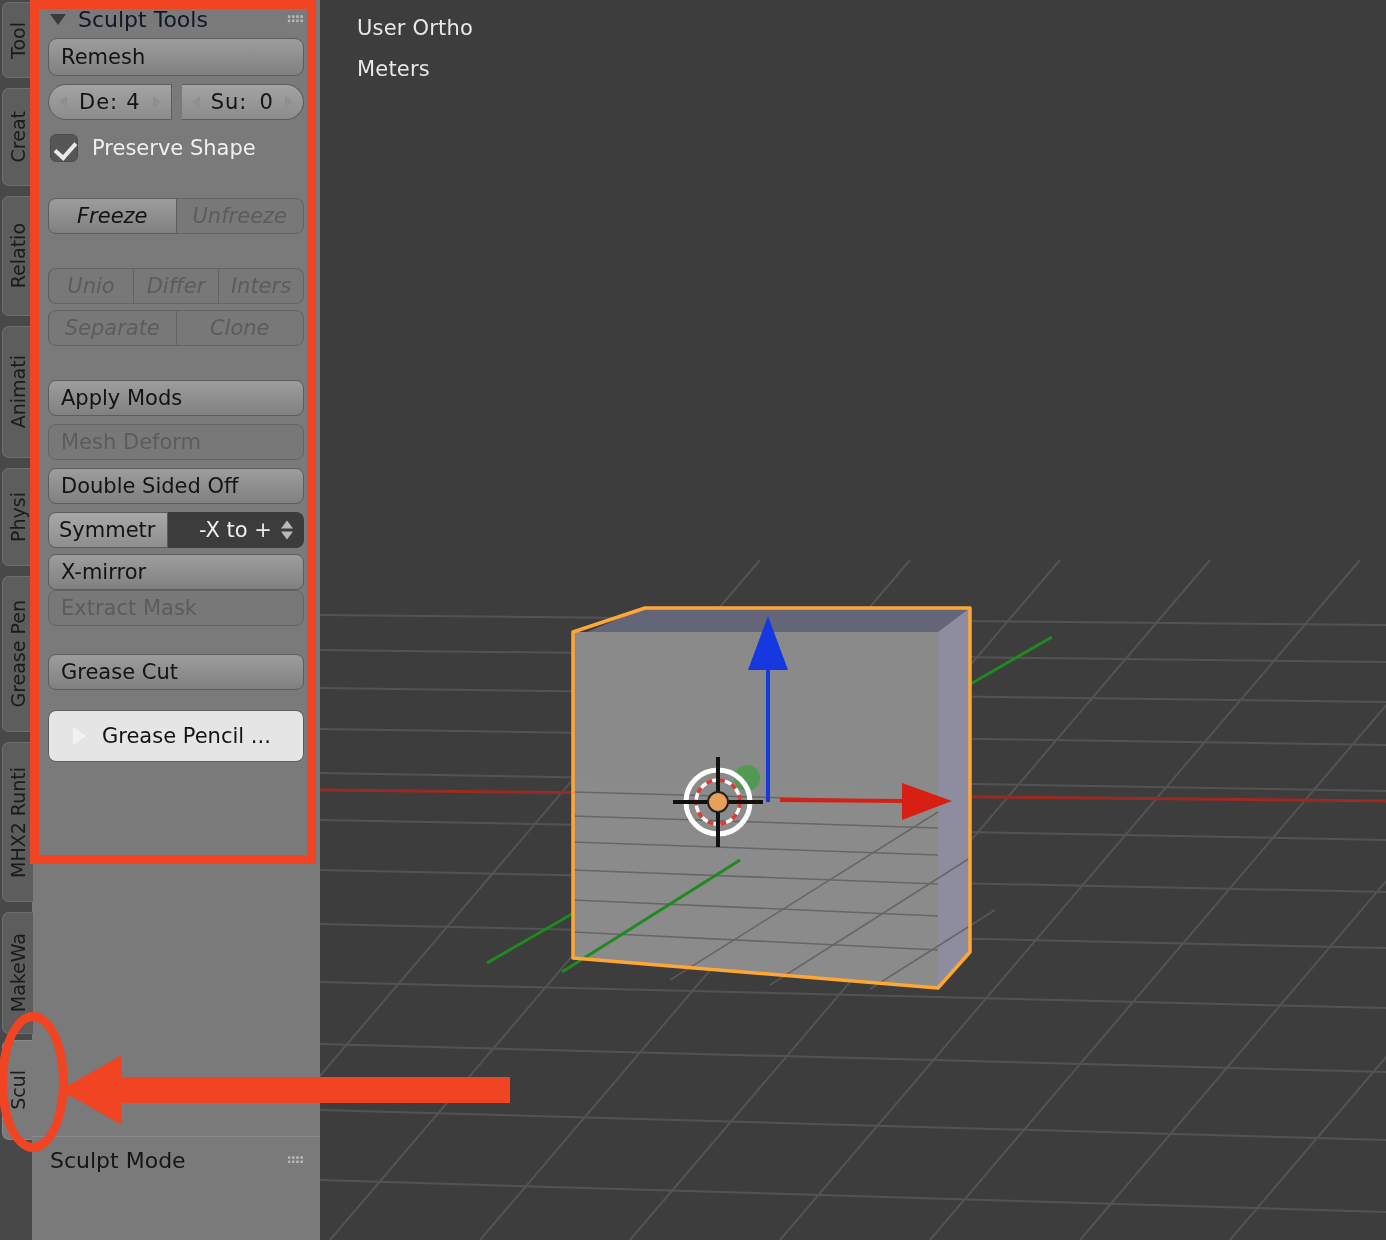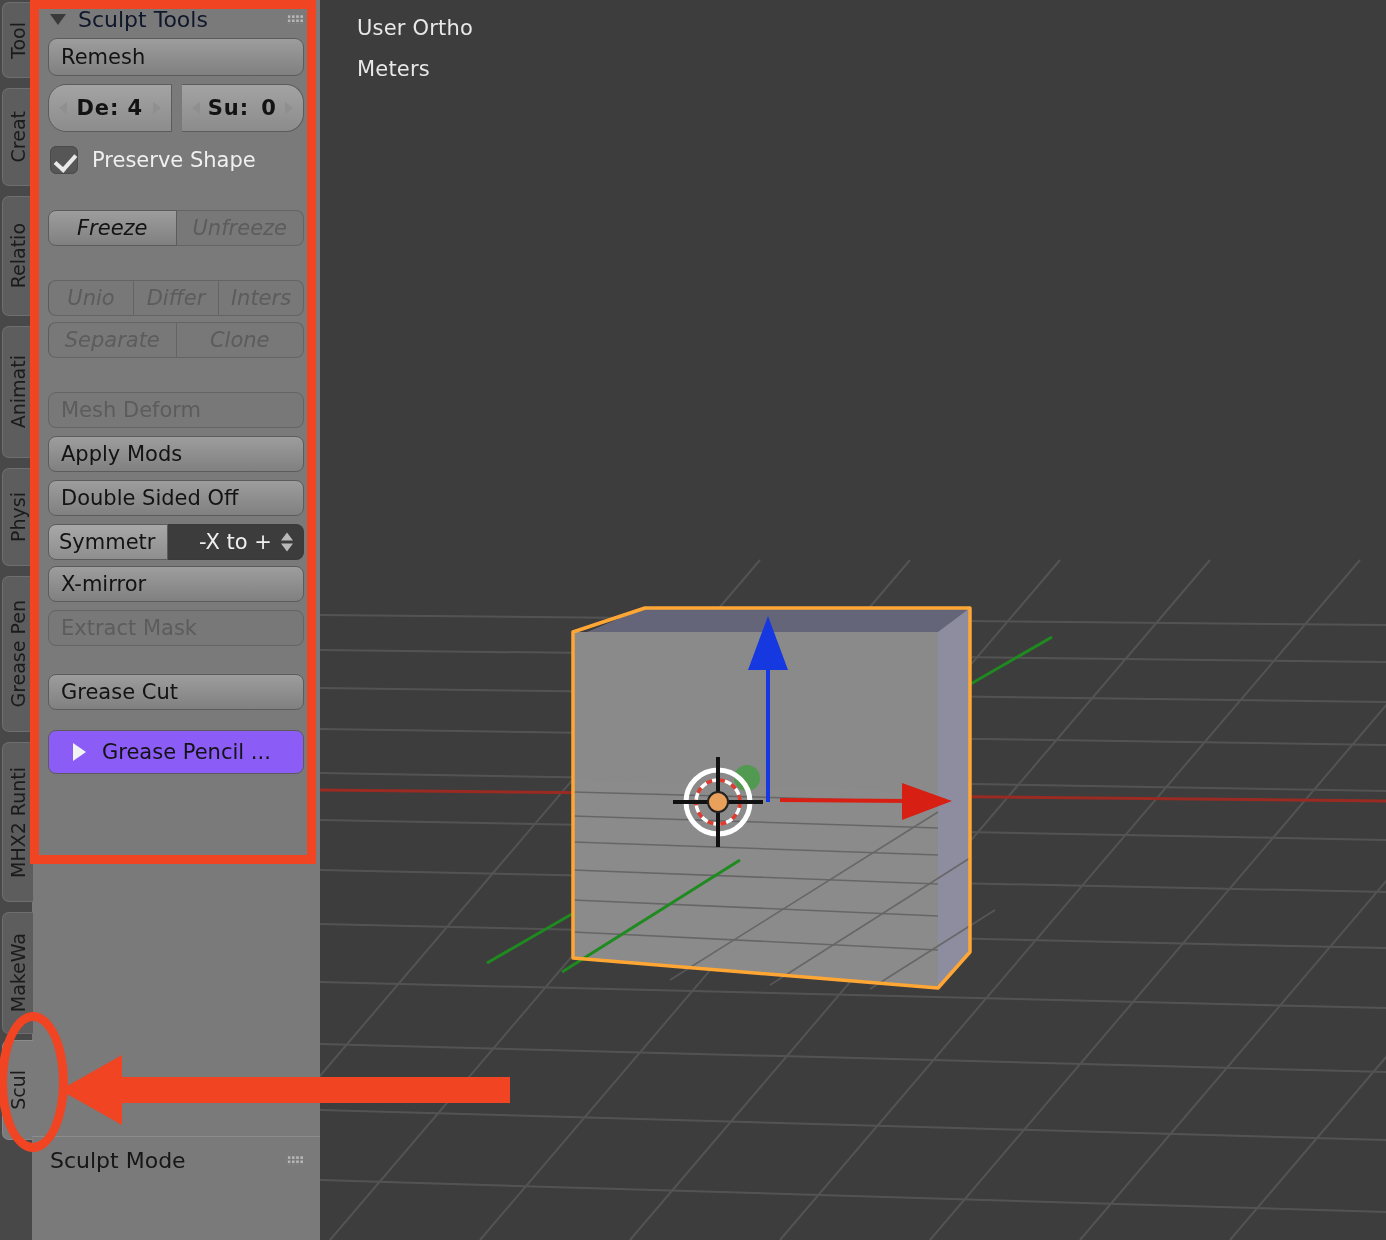--- a/index.html
+++ b/index.html
@@ -118,26 +118,26 @@
   .row .seg.btn { border-radius: 0; border-left: none; }
   .row .seg.btn:first-child { border-radius: 8px 0 0 8px; border-left: 1px solid #5c5c5c; }
   .row .seg.btn:last-child { border-radius: 0 8px 8px 0; }
 
   .spacer-lg { height: 28px; }
 
   
   .step-row { display: flex; margin-bottom: 6px; }
   .stepper {
     flex: 1;
-    height: 48px;
+    height: 36px;
     background: linear-gradient(#a3a3a3, #8c8c8c);
     border: 1px solid #5c5c5c;
     display: flex; align-items: center; justify-content: center;
     position: relative;
-    color: #131313; font-size: 21px; font-weight: bold;
+    color: #131313; font-size: 21px;
   }
   .stepper:first-child { border-radius: 18px 0 0 18px; }
   .stepper:last-child { border-radius: 0 18px 18px 0; border-left: none; margin-left: 10px; }
   .stepper .arr {
     position: absolute; top: 50%; transform: translateY(-50%);
     width: 0; height: 0;
   }
   .stepper .arr.l {
     left: 10px;
     border-top: 6px solid transparent;
@@ -205,24 +205,24 @@
   .sym-arrows i {
     display: block; width: 0; height: 0;
     border-left: 6px solid transparent;
     border-right: 6px solid transparent;
   }
   .sym-arrows i.up { border-bottom: 8px solid #b9b9b9; }
   .sym-arrows i.dn { border-top: 8px solid #b9b9b9; }
 
   
   .expander {
-    height: 44px;
+    height: 52px;
     border-radius: 8px;
     border: 1px solid #5c5c5c;
-    background: #8b5cf6;
+    background: #e5e5e5;
     display: flex; align-items: center;
     padding-left: 24px;
     color: #131313; font-size: 21px;
   }
   .tri-right {
     width: 0; height: 0;
     border-top: 9px solid transparent;
     border-bottom: 9px solid transparent;
     border-left: 13px solid #f2f2f2;
     margin-right: 16px;
@@ -438,36 +438,36 @@
           <div class="seg btn center dim">Inters</div>
         </div>
 
         <div class="row">
           <div class="seg btn center dim">Separate</div>
           <div class="seg btn center dim">Clone</div>
         </div>
 
         <div class="spacer-lg"></div>
 
+        <div class="btn" style="margin-bottom:8px;">Apply Mods</div>
         <div class="btn dim" style="margin-bottom:8px;">Mesh Deform</div>
-        <div class="btn" style="margin-bottom:8px;">Apply Mods</div>
         <div class="btn" style="margin-bottom:8px;">Double Sided Off</div>
 
         <div class="sym-row">
           <div class="sym-left">Symmetr</div>
           <div class="sym-right">
             <span>-X to +</span>
             <span class="sym-arrows">
               <i class="up"></i>
                 <i class="dn"></i>
             </span>
           </div>
         </div>
 
-        <div class="btn" style="margin-bottom:8px;">X-mirror</div>
+        <div class="btn" style="margin-bottom:0;">X-mirror</div>
         <div class="btn dim">Extract Mask</div>
 
         <div class="spacer-lg"></div>
 
         <div class="btn" style="margin-bottom:20px;">Grease Cut</div>
 
         <div class="expander">
           <span class="tri-right"></span>
           <span>Grease Pencil ...</span>
         </div>

